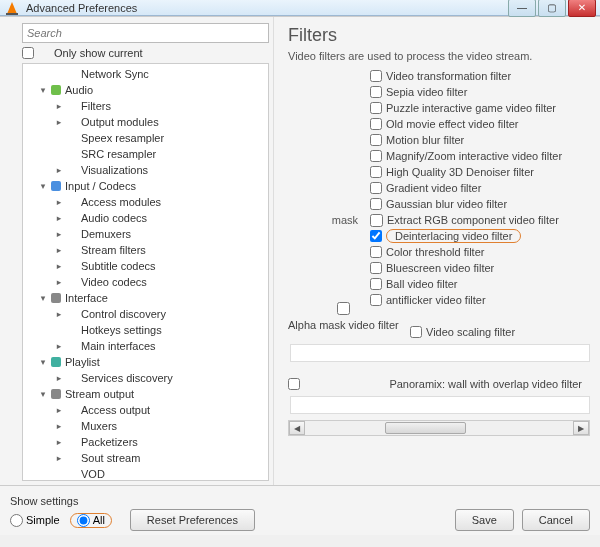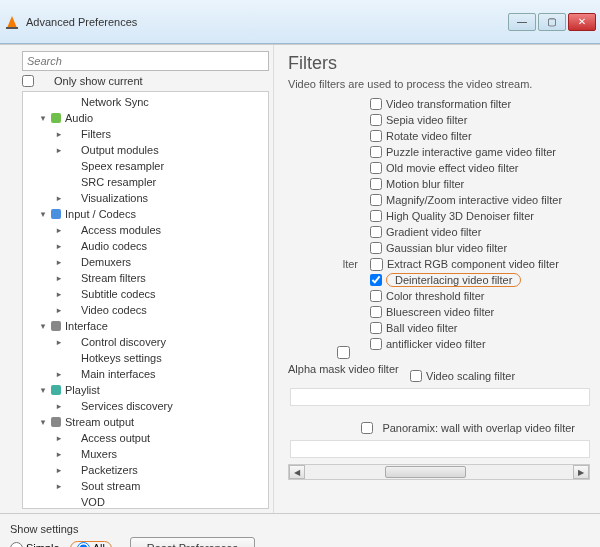--- a/index.html
+++ b/index.html
@@ -1,18 +1,18 @@
 <!DOCTYPE html>
 <html><head>
 <meta charset="utf-8">
 <style>
 * { box-sizing: border-box; margin: 0; padding: 0; font-family: "Segoe UI", Tahoma, sans-serif; font-size: 11px; }
 body { background: #f0f0f0; width: 600px; height: 547px; overflow: hidden; }
 
-.titlebar { height: 44px; background: linear-gradient(#eaf4fc,#d6e8f7); display: flex; align-items: center; padding: 0 4px; border-bottom: 1px solid #9db8d2; }
+.titlebar { height: 16px; background: linear-gradient(#eaf4fc,#d6e8f7); display: flex; align-items: center; padding: 0 4px; border-bottom: 1px solid #9db8d2; }
 .titlebar .icon { width: 16px; height: 16px; margin-right: 6px; }
 .titlebar .title { flex: 1; color: #333; }
 .winbtns { display: flex; gap: 2px; }
 .winbtn { width: 28px; height: 18px; border: 1px solid #8aa; border-radius: 2px; display:flex;align-items:center;justify-content:center; background:linear-gradient(#f8fbfd,#d9e7f2); font-size:10px; color:#333;}
 .winbtn.close { background: linear-gradient(#f08080,#c73030); color:#fff; border-color:#a02020;}
 .winbtn.max { background: linear-gradient(#e0eef8,#c8dff0);}
 .winbtn.min { background: linear-gradient(#e0eef8,#c8dff0);}
 
 .body { display:flex; height: 469px; background:#f4f4f4; border-top:1px solid #ccc;padding-left:14px;}
 .leftpane { width: 260px; display:flex; flex-direction:column; border-right:1px solid #ddd; padding:6px 4px 4px 8px; background:#f4f4f4;}
@@ -32,21 +32,21 @@
 .rdesc { color:#555; margin-bottom:6px;}
 .filters { flex:1; overflow:hidden; position:relative;}
 .frow { display:flex; align-items:center; gap:4px; margin-left:82px; height:16px; color:#444;}
 .frow input { width:12px;height:12px;}
 .frow.hl label { border:1px solid #e08030; border-radius:8px; padding:0 8px;}
 .secrow { display:flex; align-items:center; gap:4px; height:16px; color:#444;}
 .secrow .seclabel { width:70px; color:#555; overflow:hidden; text-overflow:ellipsis; white-space:nowrap; text-align:right; margin-right:8px;}
 .secrow.h2 .seclabel { width:110px; }
 .secrow.h2 .fcol { margin-left:0;}
 .whitebar { height:18px; background:#fff; border:1px solid #ddd; margin:4px 0 0 2px;}
-.panocheck { display:flex; align-items:center; gap:9px; justify-content:flex-end; margin:16px 15px 0 0; color:#444;}
+.panocheck { display:flex; align-items:center; gap:9px; justify-content:space-between; margin:16px 8px 0 0; color:#444;}
 .panocheck input{width:12px;height:12px;}
 .whitebar2 { height:18px; background:#fff; border:1px solid #ddd; margin:6px 0 0 2px;}
 .hscroll { height:16px; background:#f0f0f0; border:1px solid #ccc; margin-top:6px; display:flex; align-items:center;}
 .hscroll .arr { width:16px; height:14px; background:linear-gradient(#f8f8f8,#e0e0e0); border:1px solid #bbb; display:flex;align-items:center;justify-content:center; font-size:8px; color:#555;}
 .hscroll .track { flex:1; position:relative; height:14px;}
 .hscroll .thumb { position:absolute; left:30%; width:30%; height:12px; top:1px; background:linear-gradient(#f0f0f0,#d8d8d8); border:1px solid #aaa; border-radius:2px;}
 
 .footer { height:50px; padding:4px 10px; border-top:1px solid #ccc; background:#f4f4f4; display:flex; align-items:flex-end; justify-content:space-between;}
 .showset { color:#333;}
 .radios { display:flex; gap:10px; align-items:center; margin-top:2px;}
@@ -238,24 +238,20 @@
         <div class="frow">
           <input type="checkbox" style="">
           <label>Video transformation filter</label>
         </div>
         <div class="frow">
           <input type="checkbox" style="">
           <label>Sepia video filter</label>
         </div>
         <div class="frow">
           <input type="checkbox" style="">
-          <label>Rotate video filter</label>
-        </div>
-        <div class="frow">
-          <input type="checkbox" style="">
           <label>Puzzle interactive game video filter</label>
         </div>
         <div class="frow">
           <input type="checkbox" style="">
           <label>Old movie effect video filter</label>
         </div>
         <div class="frow">
           <input type="checkbox" style="">
           <label>Motion blur filter</label>
         </div>
@@ -269,21 +265,21 @@
         </div>
         <div class="frow">
           <input type="checkbox" style="">
           <label>Gradient video filter</label>
         </div>
         <div class="frow">
           <input type="checkbox" style="">
           <label>Gaussian blur video filter</label>
         </div>
         <div class="secrow">
-          <span class="seclabel">lter</span>
+          <span class="seclabel">mask</span>
           <div style="display: flex; align-items: center; gap: 4px;">
             <input type="checkbox" style="">
             <label>Extract RGB component video filter</label>
           </div>
         </div>
         <div class="frow hl">
           <input type="checkbox" checked="" style="">
           <label>Deinterlacing video filter</label>
         </div>
         <div class="frow">
@@ -337,13 +333,17 @@
           <input type="radio" name="ss" style="">
           <span>Simple</span>
         </label>
       <label class="hl">
           <input type="radio" name="ss" checked="" style="">
           <span>All</span>
         </label>
       <button class="btn resetbtn">Reset Preferences</button>
     </div>
   </div>
+  <div class="fbtns">
+    <button class="btn">Save</button>
+    <button class="btn">Cancel</button>
+  </div>
 </div>
 
 </body></html>

